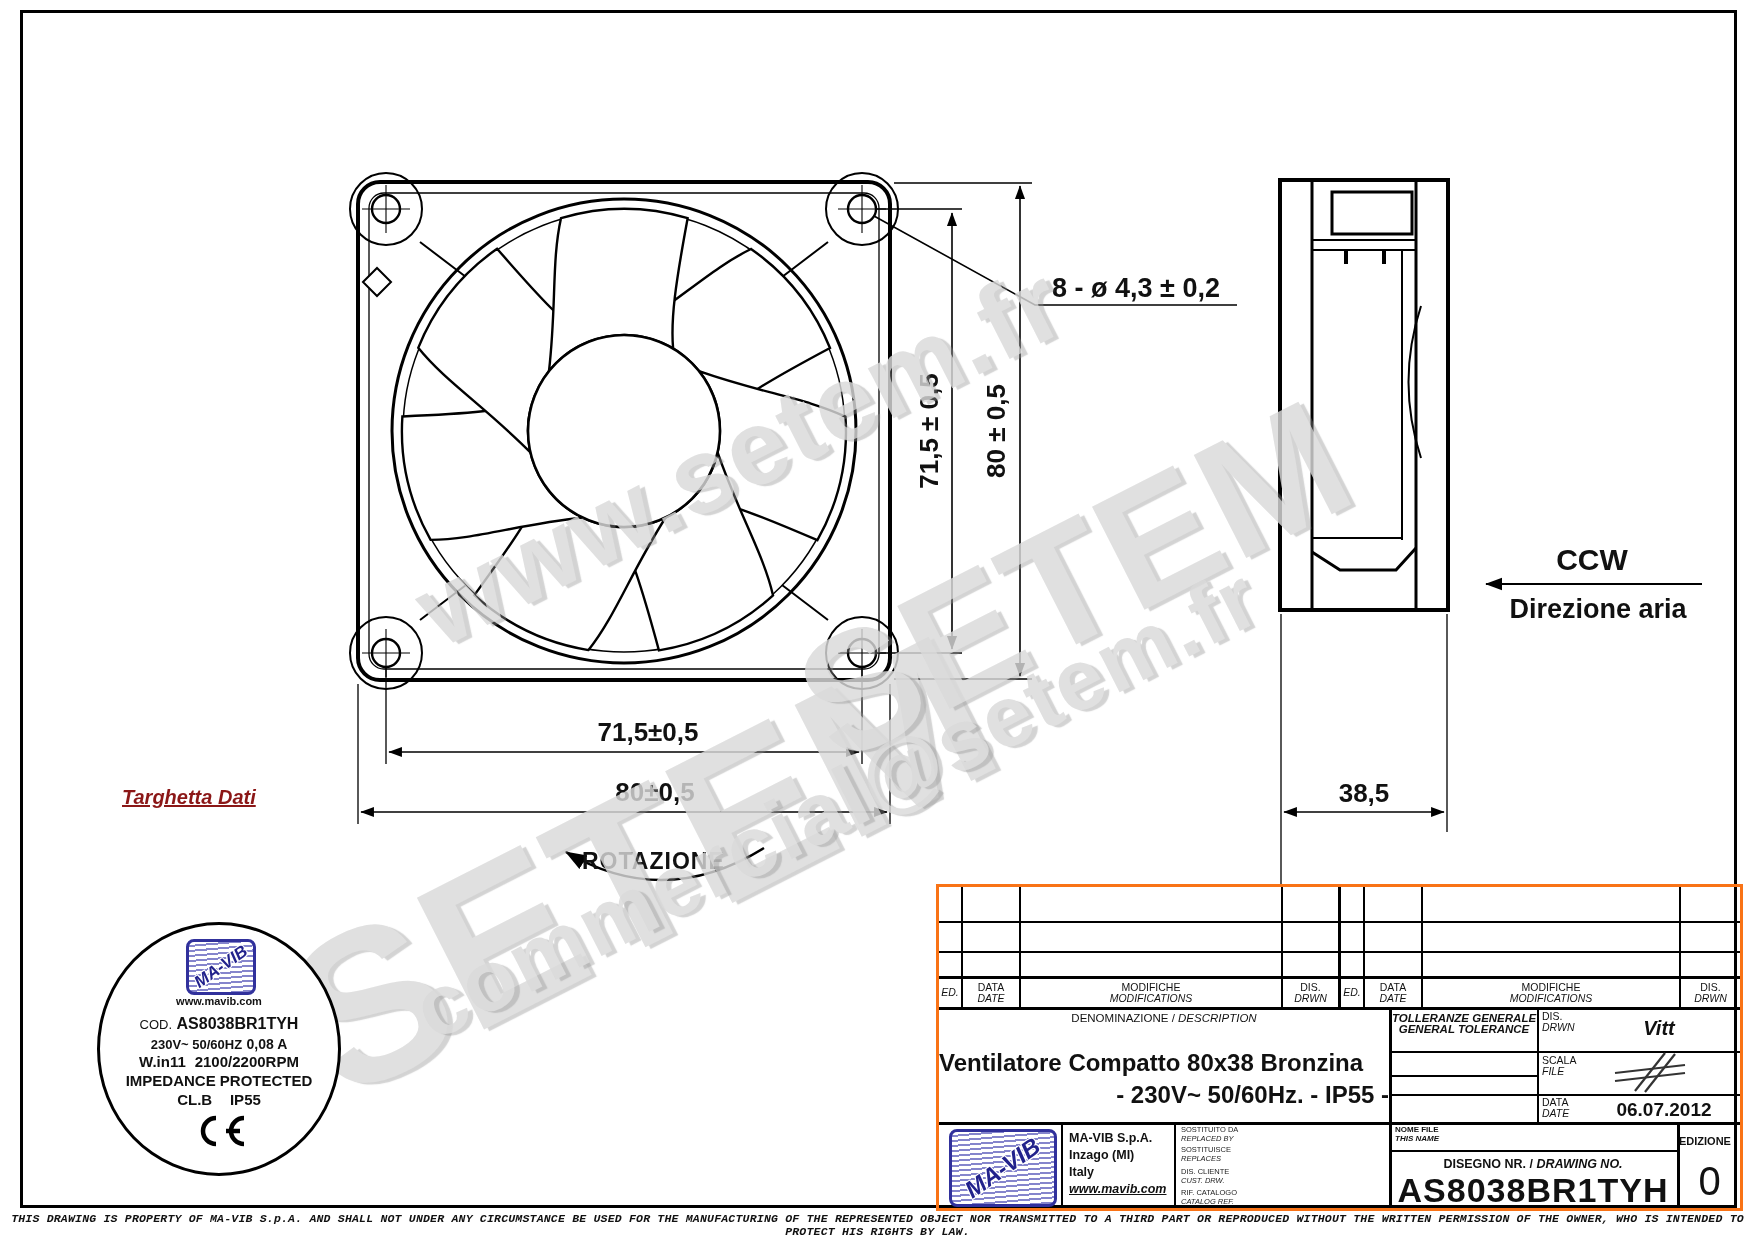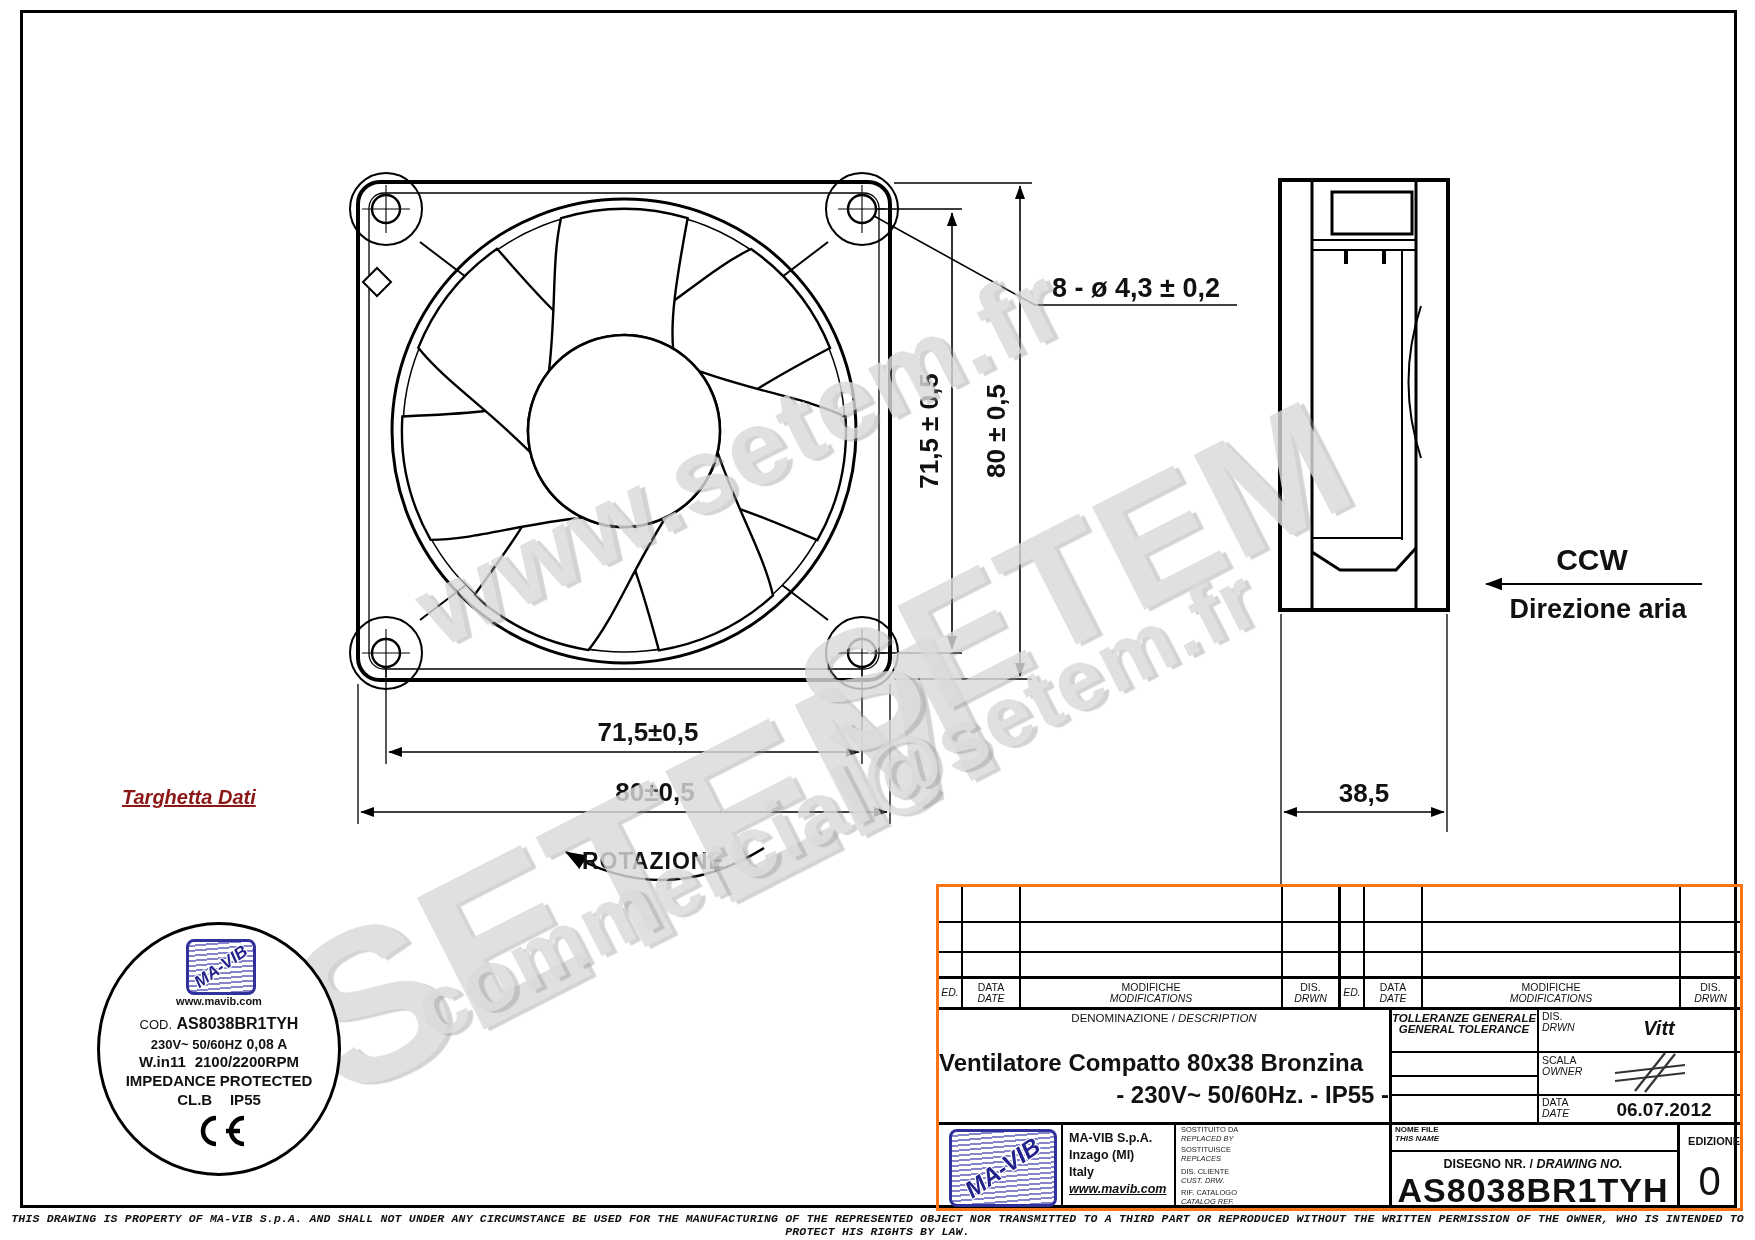--- a/index.html
+++ b/index.html
@@ -248,21 +248,21 @@
     <div class="hline" style="left:450px;top:188px;width:150px;height:2px;"></div>
     <div class="hline" style="left:450px;top:207px;width:351px;height:2px;"></div>
 
     <div class="tb-lbl" style="left:603px;top:124px;width:50px;text-align:left;">
       <span>DIS.</span><br>
       <span class="it">DRWN</span>
     </div>
     <div class="abs it" style="left:660px;top:130px;width:120px;text-align:center;font-size:20px;font-weight:bold;">Vitt</div>
     <div class="tb-lbl" style="left:603px;top:168px;width:50px;text-align:left;">
       <span>SCALA</span><br>
-      <span class="it">OWNER</span>
+      <span class="it">FILE</span>
     </div>
     <svg class="abs" style="left:668px;top:164px;" width="90" height="42" viewBox="0 0 90 42">
       <g stroke="#333" stroke-width="2.2" fill="none">
         <path d="M8,22 L78,14"></path>
           <path d="M8,30 L78,22"></path>
         <path d="M28,40 L58,2"></path>
           <path d="M38,41 L68,3"></path>
       </g>
     </svg>
     <div class="tb-lbl" style="left:603px;top:210px;width:50px;text-align:left;">
@@ -303,18 +303,18 @@
     </div>
     <div class="abs" style="left:456px;top:238px;font-size:8px;line-height:9px;font-weight:bold;">
       <div>NOME FILE</div>
       <div class="it">THIS NAME</div>
     </div>
     <div class="abs" style="left:450px;top:270px;width:288px;text-align:center;font-size:12.5px;font-weight:bold;">
       <span>DISEGNO NR. /</span>
       <span class="it">DRAWING NO.</span>
     </div>
     <div class="abs" style="left:450px;top:284px;width:288px;text-align:center;font-size:34px;font-weight:bold;letter-spacing:1px;">AS8038BR1TYH</div>
-    <div class="abs" style="left:740px;top:248px;width:61px;text-align:right;font-size:11px;font-weight:bold;">EDIZIONE</div>
+    <div class="abs" style="left:740px;top:248px;width:61px;text-align:left;font-size:11px;font-weight:bold;">EDIZIONE</div>
     <div class="abs" style="left:740px;top:272px;width:61px;text-align:center;font-size:40px;">0</div>
   </div>
 
   <div id="footer-note" class="abs">THIS DRAWING IS PROPERTY OF MA-VIB S.p.A. AND SHALL NOT UNDER ANY CIRCUMSTANCE BE USED FOR THE MANUFACTURING OF THE REPRESENTED OBJECT NOR TRANSMITTED TO A THIRD PART OR REPRODUCED WITHOUT THE WRITTEN PERMISSION OF THE OWNER, WHO IS INTENDED TO PROTECT HIS RIGHTS BY LAW.</div>
 </div>
 
 </body></html>

